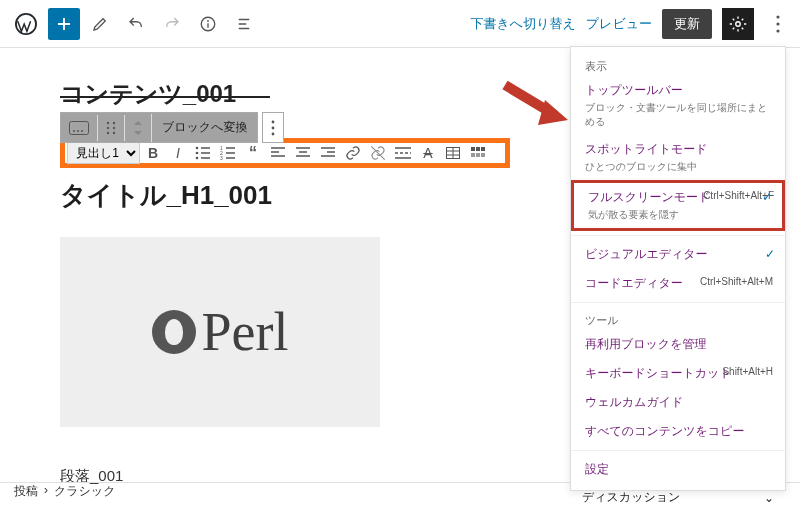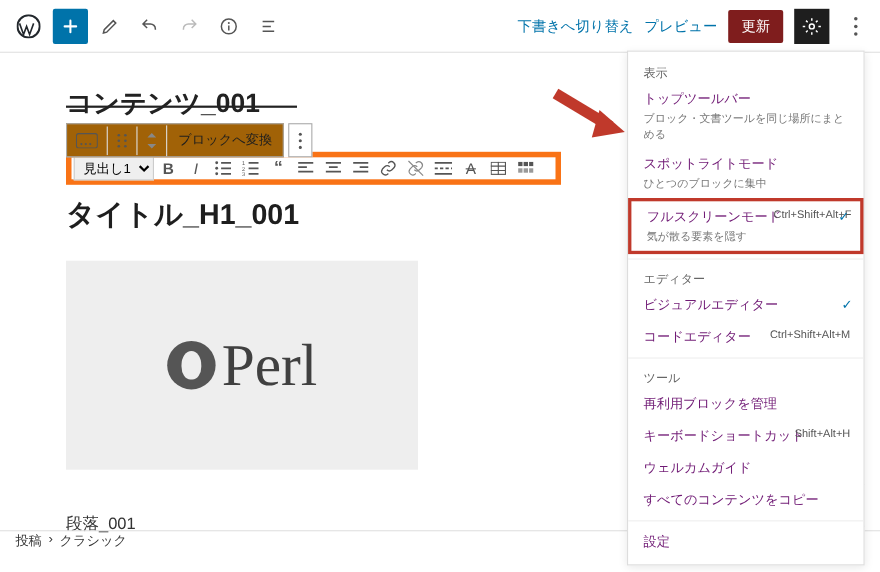--- a/index.html
+++ b/index.html
@@ -3,28 +3,28 @@
 <meta charset="utf-8">
 <style>
   * { box-sizing: border-box; margin: 0; padding: 0; }
   body { font-family: -apple-system, "Segoe UI", sans-serif; font-size: 13px; color: #1e1e1e; background: #fff; width: 800px; height: 520px; overflow: hidden; position: relative; }
   .topbar { height: 48px; border-bottom: 1px solid #e0e0e0; display: flex; align-items: center; padding: 0 8px; gap: 4px; }
   .wp-logo { width: 36px; height: 36px; display:flex; align-items:center; justify-content:center; color:#23282d; }
   .add-btn { width: 32px; height: 32px; background: #0073aa; color: #fff; display: flex; align-items: center; justify-content: center; font-size: 20px; border-radius: 2px; }
   .icon-btn { width: 32px; height: 32px; display: flex; align-items: center; justify-content: center; color: #555; }
   .topbar-right { margin-left: auto; display: flex; align-items: center; gap: 10px; }
   .link-btn { color: #0073aa; font-size: 13px; text-align: right; }
-  .update-btn { background: #7f1d1d; color: #fff; padding: 6px 12px; border-radius: 2px; font-size: 13px; }
+  .update-btn { background: #404040; color: #fff; padding: 6px 12px; border-radius: 2px; font-size: 13px; }
   .gear-btn { width: 32px; height: 32px; background: #1e1e1e; color: #fff; display: flex; align-items: center; justify-content: center; }
   .dots-btn { width: 28px; height: 32px; display: flex; align-items: center; justify-content: center; color: #555; }
   .editor-area { position: absolute; left: 0; top: 48px; right: 230px; bottom: 22px; padding: 30px 60px 0 60px; overflow: hidden; }
   .post-title { font-size: 24px; font-weight: 600; color: #222; margin-bottom: 8px; position: relative; }
   .post-title::after { content:""; position:absolute; left:0; top:55%; width:210px; border-top:2px solid #222; }
   .block-toolbar { position: absolute; left: 60px; top: 30px; display: flex; align-items: stretch; background:#fff; z-index:2;}
-  .bt-group { border: 1px solid #aaa; display: flex; align-items: center; background: #a16207; }
+  .bt-group { border: 1px solid #aaa; display: flex; align-items: center; background: #a3a3a3; }
   .bt-cell { padding: 6px 8px; display: flex; align-items: center; justify-content: center; font-size: 14px; border-right:1px solid #ddd; }
   .bt-cell:last-child{border-right:none;}
   .bt-convert { padding: 6px 10px; font-size: 12px; }
   .bt-more { border:1px solid #aaa; margin-left:4px; padding:4px 8px; display:flex; align-items:center; }
   .classic-toolbar { margin-top: 28px; border: 5px solid #f97316; background: #fff; display: flex; align-items: center; height: 30px; padding: 0 2px; gap:1px; }
   .ct-select { font-size: 12px; border: 1px solid #ccc; height: 22px; padding: 0 4px; }
   .ct-btn { width: 24px; height: 24px; display: flex; align-items: center; justify-content: center; color: #555; font-size: 14px; }
   .h1 { font-size: 26px; font-weight: 700; margin-top: 10px; }
   .img-block { margin-top: 24px; width: 320px; height: 190px; background: #eee; display: flex; align-items: center; justify-content: center; }
   .perl { font-family: Georgia, serif; font-size: 54px; color: #404040; display:flex; align-items:center; gap:6px;}
@@ -261,21 +261,20 @@
     <div class="t">スポットライトモード</div>
     <div class="d">ひとつのブロックに集中</div>
   </div>
   <div class="dd-item dd-highlight">
     <div class="t">フルスクリーンモード</div>
     <div class="d">気が散る要素を隠す</div>
     <div class="kb">Ctrl+Shift+Alt+F</div>
     <div class="chk">✓</div>
   </div>
   <div class="dd-sep"></div>
-  <div class="dd-section-label">エディター</div>
   <div class="dd-item">
     <div class="t">ビジュアルエディター</div>
     <div class="chk">✓</div>
   </div>
   <div class="dd-item">
     <div class="t">コードエディター</div>
     <div class="kb" style="right:12px">Ctrl+Shift+Alt+M</div>
   </div>
   <div class="dd-sep"></div>
   <div class="dd-section-label">ツール</div>

